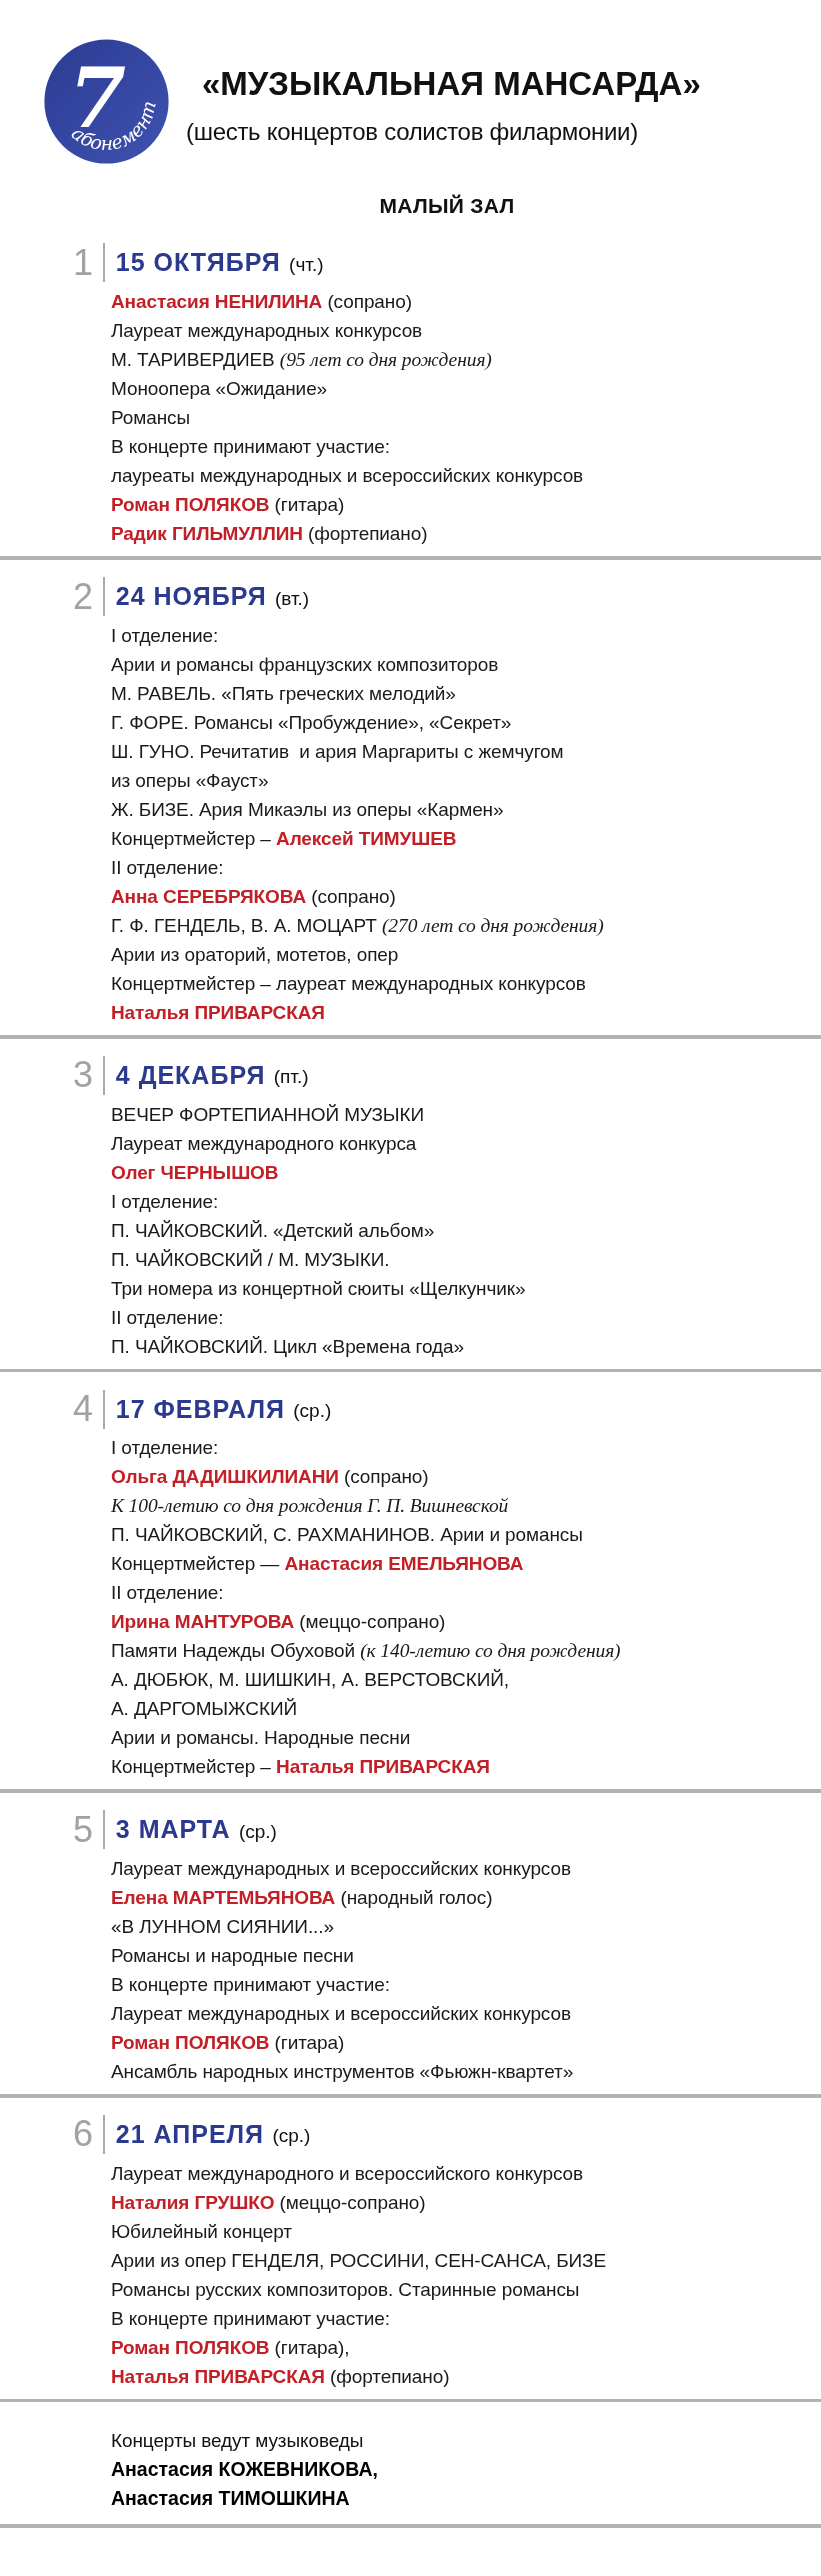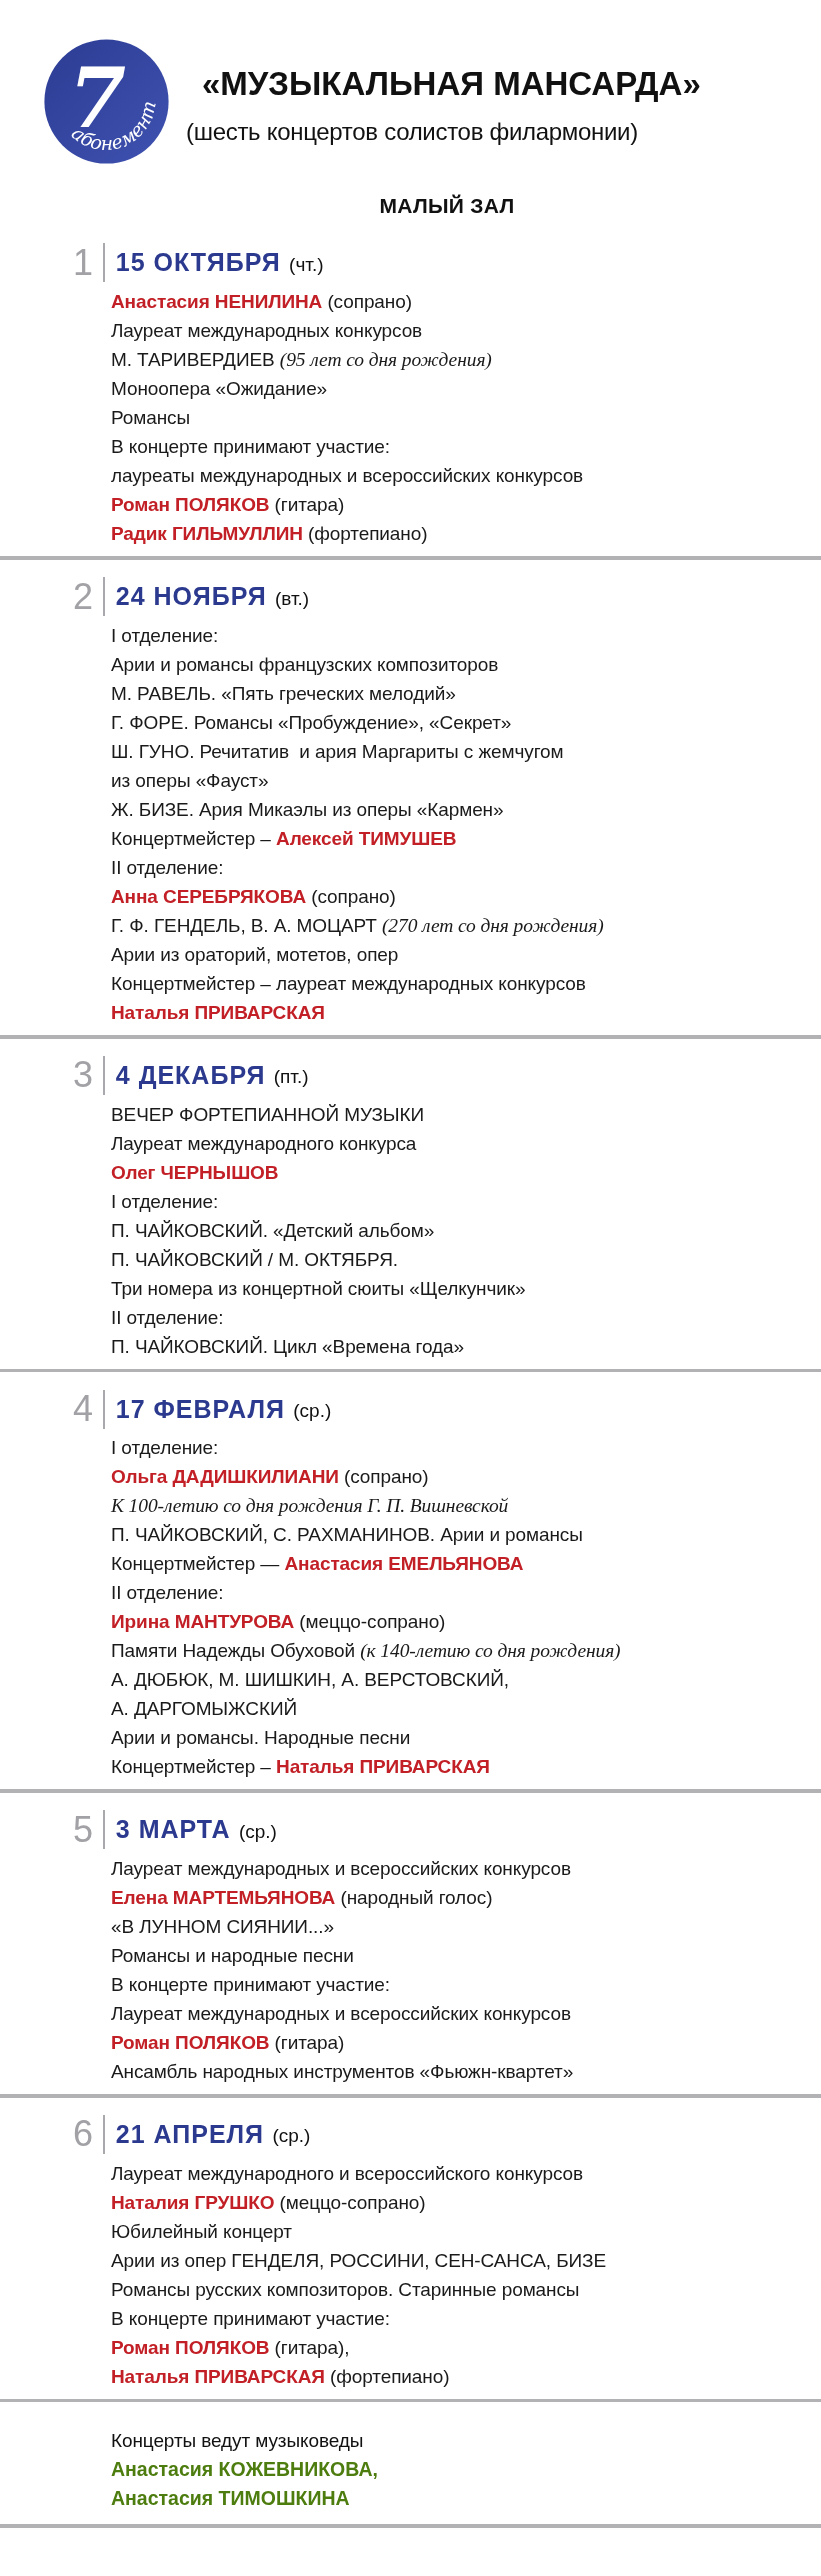--- a/index.html
+++ b/index.html
@@ -27,21 +27,21 @@
   .c-date { font-size:25px; font-weight:700; color:#2b3a8e; letter-spacing:1px; white-space:nowrap; }
   .c-day { font-size:19px; margin-left:8.3px; color:#111; align-self:center; padding-top:4.2px; }
   .c-lines { margin-top:4.2px; padding-left:111px; }
   .line { font-size:19px; line-height:29px; white-space:pre-wrap; letter-spacing:-0.1px; }
   .seg-r { color:#c22026; font-weight:700; }
   .seg-i { font-family:"Liberation Serif","DejaVu Serif",serif; font-style:italic; font-size:19.5px;margin-top:28px; }
   .divider { height:3.5px; background:#b2b2b4; width:100%; }
   
   .hosts { padding:24px 6px 11px 111px; }
   .hosts .intro { font-size:19px; line-height:29px; color:#111; }
-  .host-line { font-size:19.5px; font-weight:700; color:#4d7c0f; line-height:29px; }
+  .host-line { font-size:19.5px; font-weight:700; color:#000000; line-height:29px; }
   .final { padding:22px 0 0 111px; }
 </style>
 </head>
 <body>
 
 <div class="page">
 
   <div class="header-block">
     <svg class="badge" viewBox="0 0 182 182">
       <defs>
@@ -117,21 +117,21 @@
           <div class="c-bar"></div>
           <div class="c-date">4 ДЕКАБРЯ</div>
           <div class="c-day">(пт.)</div>
         </div>
         <div class="c-lines">
           <div class="line"><span class="seg-n">ВЕЧЕР ФОРТЕПИАННОЙ МУЗЫКИ</span></div>
           <div class="line"><span class="seg-n">Лауреат международного конкурса</span></div>
           <div class="line"><span class="seg-r">Олег ЧЕРНЫШОВ</span></div>
           <div class="line"><span class="seg-n">I отделение:</span></div>
           <div class="line"><span class="seg-n">П. ЧАЙКОВСКИЙ. «Детский альбом»</span></div>
-          <div class="line"><span class="seg-n">П. ЧАЙКОВСКИЙ / М. ОКТЯБРЯ.</span></div>
+          <div class="line"><span class="seg-n">П. ЧАЙКОВСКИЙ / М. МУЗЫКИ.</span></div>
           <div class="line"><span class="seg-n">Три номера из концертной сюиты «Щелкунчик»</span></div>
           <div class="line"><span class="seg-n">II отделение:</span></div>
           <div class="line"><span class="seg-n">П. ЧАЙКОВСКИЙ. Цикл «Времена года»</span></div>
         </div>
       </section>
       <div class="divider"></div>
       <section class="concert">
         <div class="c-header">
           <div class="c-num">4</div>
           <div class="c-bar"></div>

